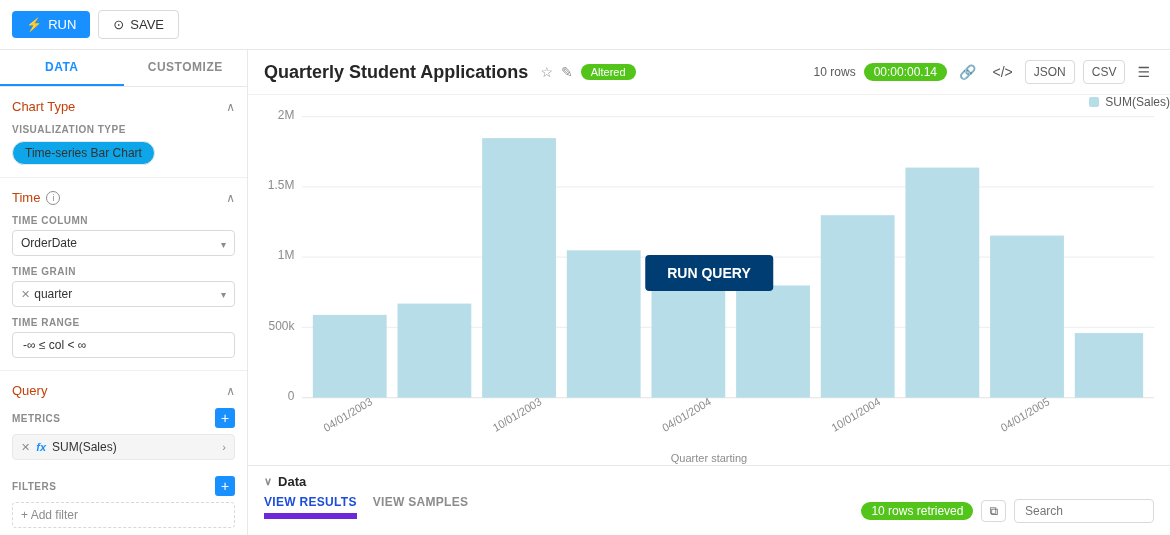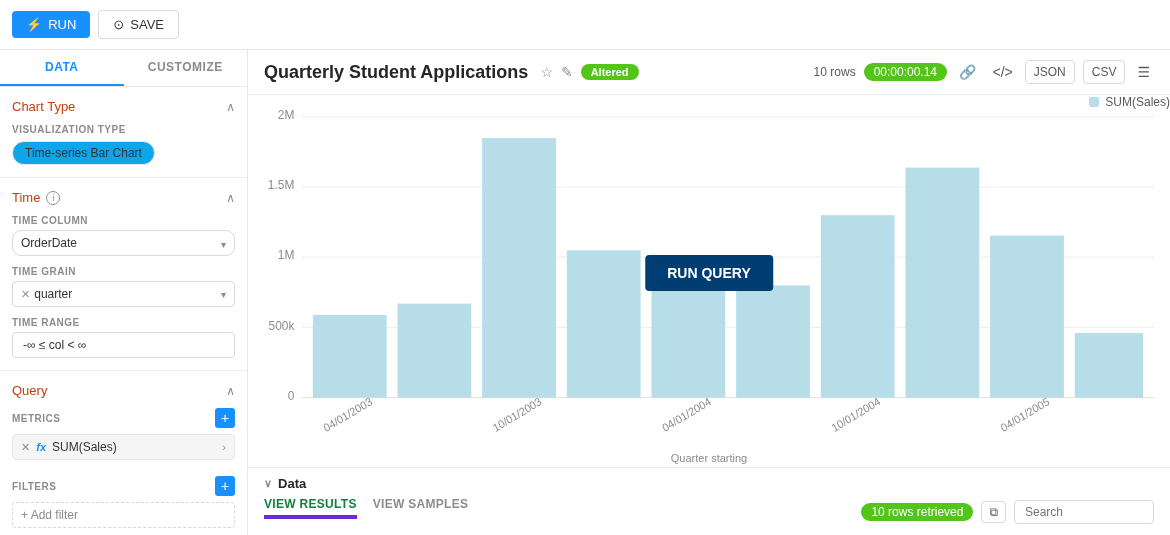--- a/index.html
+++ b/index.html
@@ -20,21 +20,21 @@
 
     .sidebar-section { padding: 12px; border-bottom: 1px solid #f0f0f0; }
     .section-header { display: flex; justify-content: space-between; align-items: center; margin-bottom: 10px; cursor: pointer; }
     .section-title { font-weight: 400; font-size: 13px; color: #c2410c; }
     .section-chevron { color: #8c8c8c; font-size: 12px; }
 
     .label-sm { font-size: 10px; font-weight: 600; color: #8c8c8c; letter-spacing: 0.5px; margin-bottom: 6px; text-transform: uppercase; }
 
     .chip { display: inline-block; background: #0ea5e9; border: 1px solid #e8e8e8; border-radius: 12px; padding: 4px 12px; font-size: 12px; color: #333; }
 
-    .select-row { display: flex; align-items: flex-end; border: 1px solid #d9d9d9; border-radius: 9px; padding: 5px 8px; background: white; gap: 18px; }
+    .select-row { display: flex; align-items: flex-end; border: 1px solid #d9d9d9; border-radius: 4px; padding: 5px 8px; background: white; gap: 18px; }
     .select-caret { color: #8c8c8c; font-size: 10px; }
 
     .time-grain-row { display: flex; align-items: center; border: 1px solid #d9d9d9; border-radius: 4px; padding: 5px 8px; background: white; gap: 4px; }
     .time-grain-x { color: #8c8c8c; cursor: pointer; font-size: 11px; }
 
     .time-range-row { display: flex; align-items: center; border: 1px solid #d9d9d9; border-radius: 4px; padding: 5px 10px; background: white; font-size: 12px; color: #333; cursor: pointer; }
 
     .query-section { padding: 12px; }
     .metrics-header { display: flex; justify-content: space-between; align-items: center; margin-bottom: 6px; }
     .add-btn { background: #1890ff; color: white; border: none; border-radius: 3px; width: 20px; height: 20px; cursor: pointer; font-size: 14px; display: flex; align-items: center; justify-content: center; line-height: 1; }
@@ -47,21 +47,21 @@
 
     .filters-header { display: flex; justify-content: space-between; align-items: center; margin-bottom: 6px; }
     .add-filter-row { display: flex; align-items: flex-start; gap: 6px; padding: 5px 8px; border: 1px dashed #d9d9d9; border-radius: 4px; color: #8c8c8c; cursor: pointer; font-size: 12px; }
 
     
     .content { flex: 1; display: flex; flex-direction: column; overflow: hidden; }
     .content-header { display: flex; align-items: center; padding: 10px 16px; border-bottom: 1px solid #f0f0f0; gap: 8px; }
     .chart-title { font-size: 18px; font-weight: 600; color: #262626; }
     .header-icons { display: flex; align-items: center; gap: 8px; margin-left: 4px; }
     .header-icon { color: #8c8c8c; cursor: pointer; font-size: 14px; }
-    .altered-badge { background: #52c41a; color: white; border-radius: 10px; padding: 2px 10px; font-size: 11px; font-weight: 700; }
+    .altered-badge { background: #52c41a; color: white; border-radius: 10px; padding: 2px 10px; font-size: 11px; font-weight: 400; }
     .header-right { margin-left: auto; display: flex; align-items: center; gap: 8px; }
     .rows-badge { font-size: 12px; color: #595959; }
     .time-badge { background: #52c41a; color: white; border-radius: 10px; padding: 2px 10px; font-size: 12px; font-weight: 500; }
     .icon-btn { background: none; border: 1px solid #d9d9d9; border-radius: 4px; padding: 4px 8px; cursor: pointer; color: #595959; font-size: 12px; }
     .icon-btn-borderless { background: none; border: none; cursor: pointer; color: #595959; font-size: 14px; padding: 4px; }
 
     .chart-area { flex: 1; position: relative; padding: 8px 16px 0 16px; overflow: hidden; }
 
     .run-query-overlay { position: absolute; top: 50%; left: 50%; transform: translate(-50%, -50%); background: #003d73; color: white; border: none; border-radius: 4px; padding: 10px 22px; font-size: 14px; font-weight: 600; cursor: pointer; z-index: 10; }
 
@@ -73,21 +73,21 @@
     svg.chart { width: 100%; height: 100%; }
 
     .chart-bottom-label { text-align: center; font-size: 11px; color: #8c8c8c; margin-top: 9px; }
 
     .data-section { border-top: 1px solid #e8e8e8; padding: 8px 16px; }
     .data-section-header { display: flex; align-items: center; gap: 6px; font-size: 13px; font-weight: 600; color: #262626; cursor: pointer; margin-bottom: 6px; }
     .data-section-chevron { color: #8c8c8c; font-size: 11px; }
 
     .data-tabs { display: flex; gap: 16px; margin-bottom: 8px; }
     .data-tab { font-size: 12px; font-weight: 600; color: #8c8c8c; cursor: pointer; letter-spacing: 0.3px; padding-bottom: 4px; }
-    .data-tab.active { color: #15803d; border-bottom: 4px solid #6d28d9; }
+    .data-tab.active { color: #1d4ed8; border-bottom: 6px solid #6d28d9; }
 
     .data-footer { display: flex; align-items: center; justify-content: flex-end; gap: 8px; }
     .rows-retrieved { background: #52c41a; color: white; border-radius: 10px; padding: 2px 10px; font-size: 12px; }
     .copy-icon-btn { background: none; border: 1px solid #d9d9d9; border-radius: 4px; padding: 3px 7px; cursor: pointer; color: #595959; font-size: 12px; }
     .search-input { border: 1px solid #d9d9d9; border-radius: 4px; padding: 4px 10px; font-size: 12px; width: 140px; outline: none; }
 
     .info-icon { display: inline-flex; align-items: center; justify-content: center; width: 14px; height: 14px; border-radius: 50%; border: 1px solid #8c8c8c; color: #8c8c8c; font-size: 9px; cursor: pointer; }
   </style>
 </head>
 <body>

